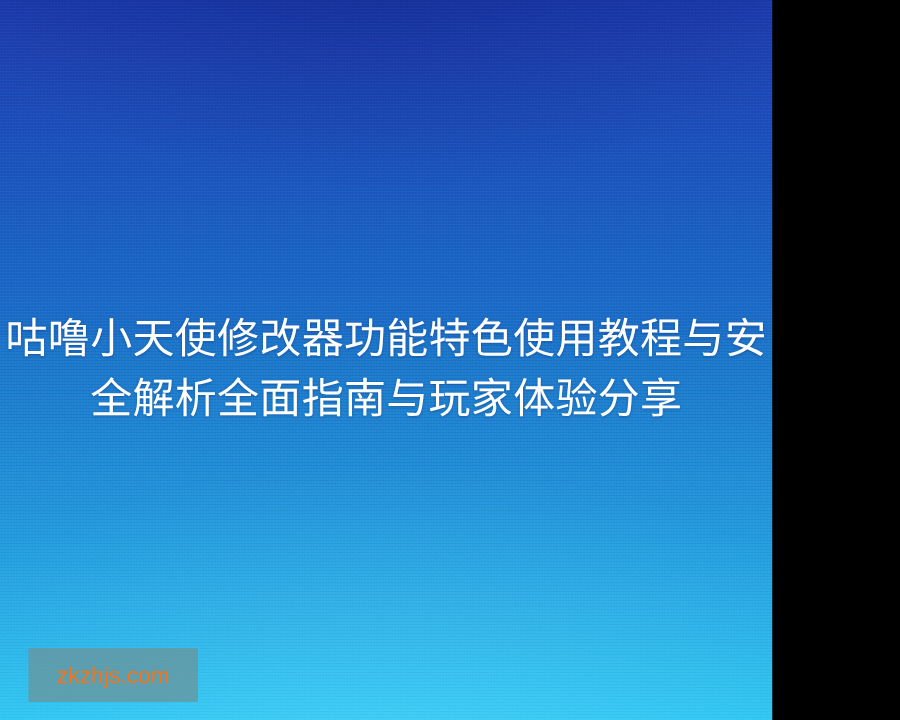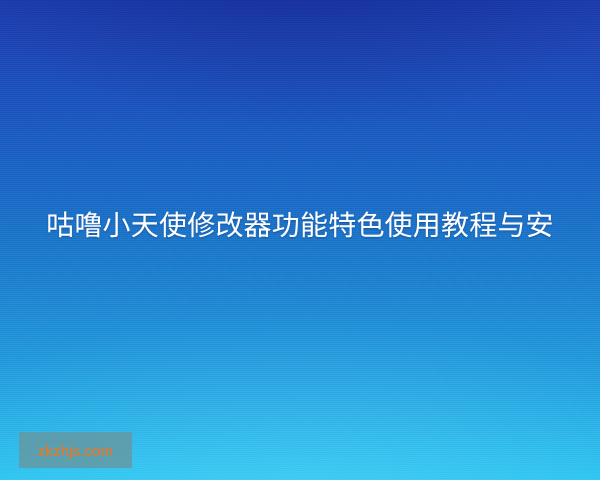--- a/index.html
+++ b/index.html
@@ -4,21 +4,21 @@
 <title>Article Banner</title>
 <style>
   html, body {
     margin: 0;
     padding: 0;
     background: #000;
   }
 
   #stage {
     position: relative;
-    width: 600px;
+    width: 515px;
     height: 480px;
     overflow: hidden;
     font-family: "DejaVu Sans", "Liberation Sans", sans-serif;
     -webkit-font-smoothing: antialiased;
   }
 
   
   .bg-gradient {
     position: absolute;
     inset: 0;
@@ -102,19 +102,20 @@
 <body>
 
 <div id="stage">
 
   <div class="bg-gradient"></div>
   <div class="bg-sheen"></div>
   <div class="bg-noise"></div>
 
   <div class="headline">
     <span class="line">咕噜小天使修改器功能特色使用教程与安</span>
+    <span class="line">全解析全面指南与玩家体验分享</span>
   </div>
 
   <div class="watermark">
     <span class="watermark-text">zkzhjs.com</span>
   </div>
 
 </div>
 
 </body></html>

